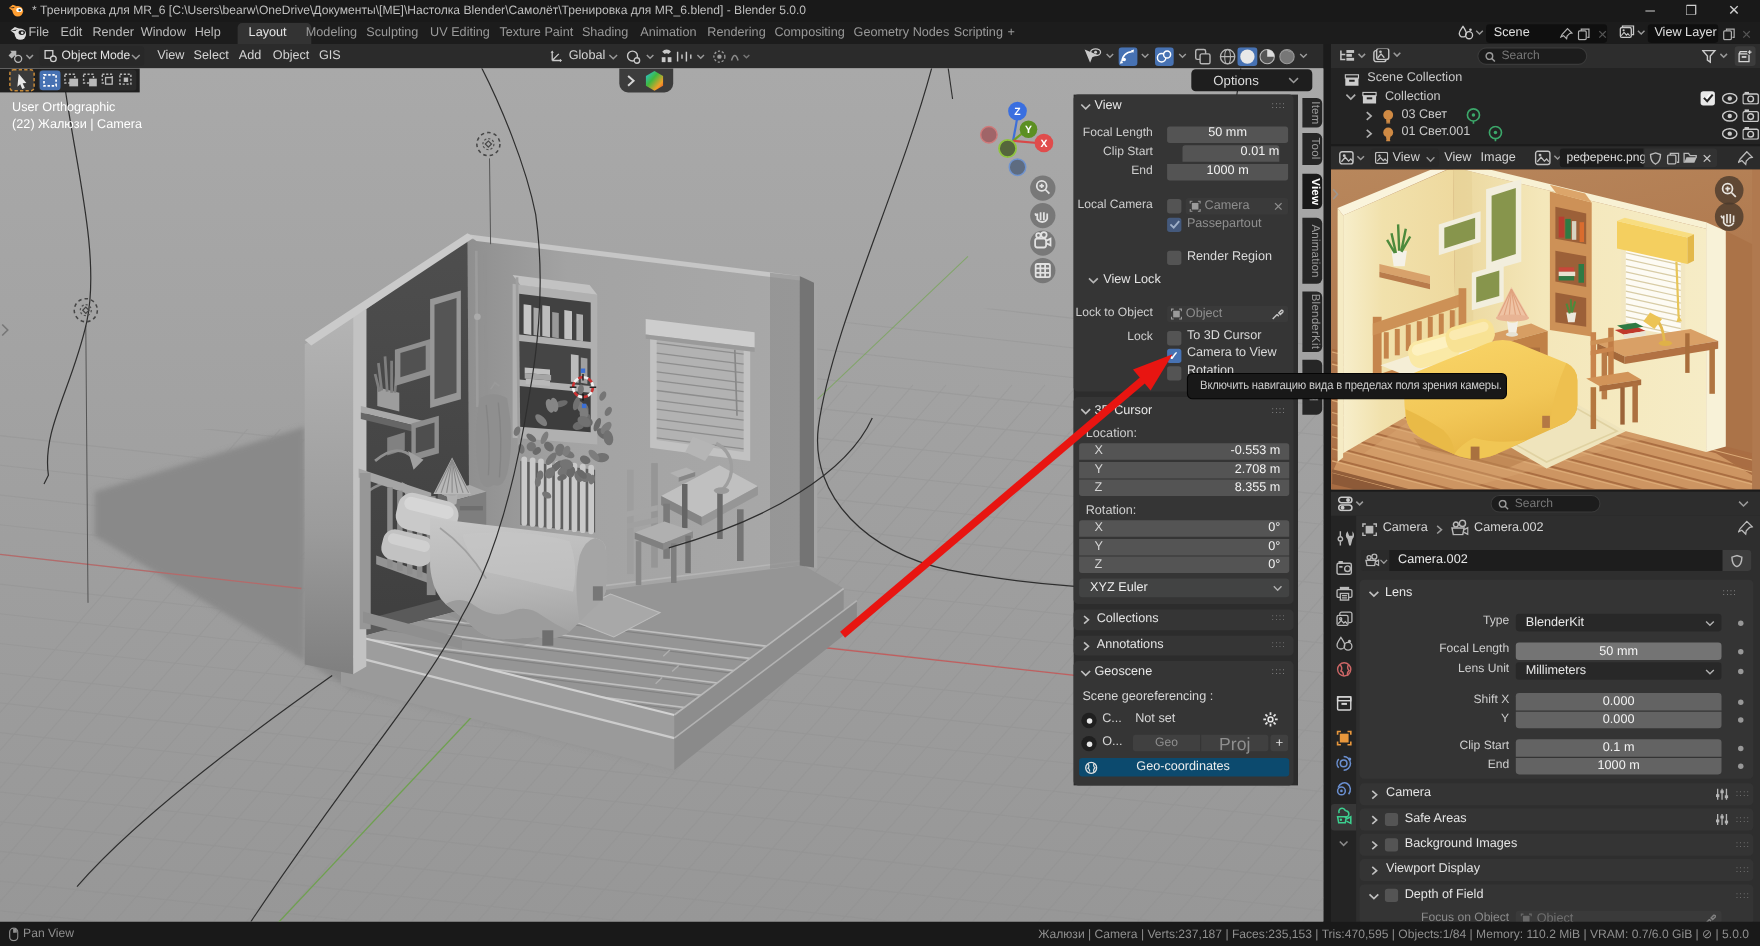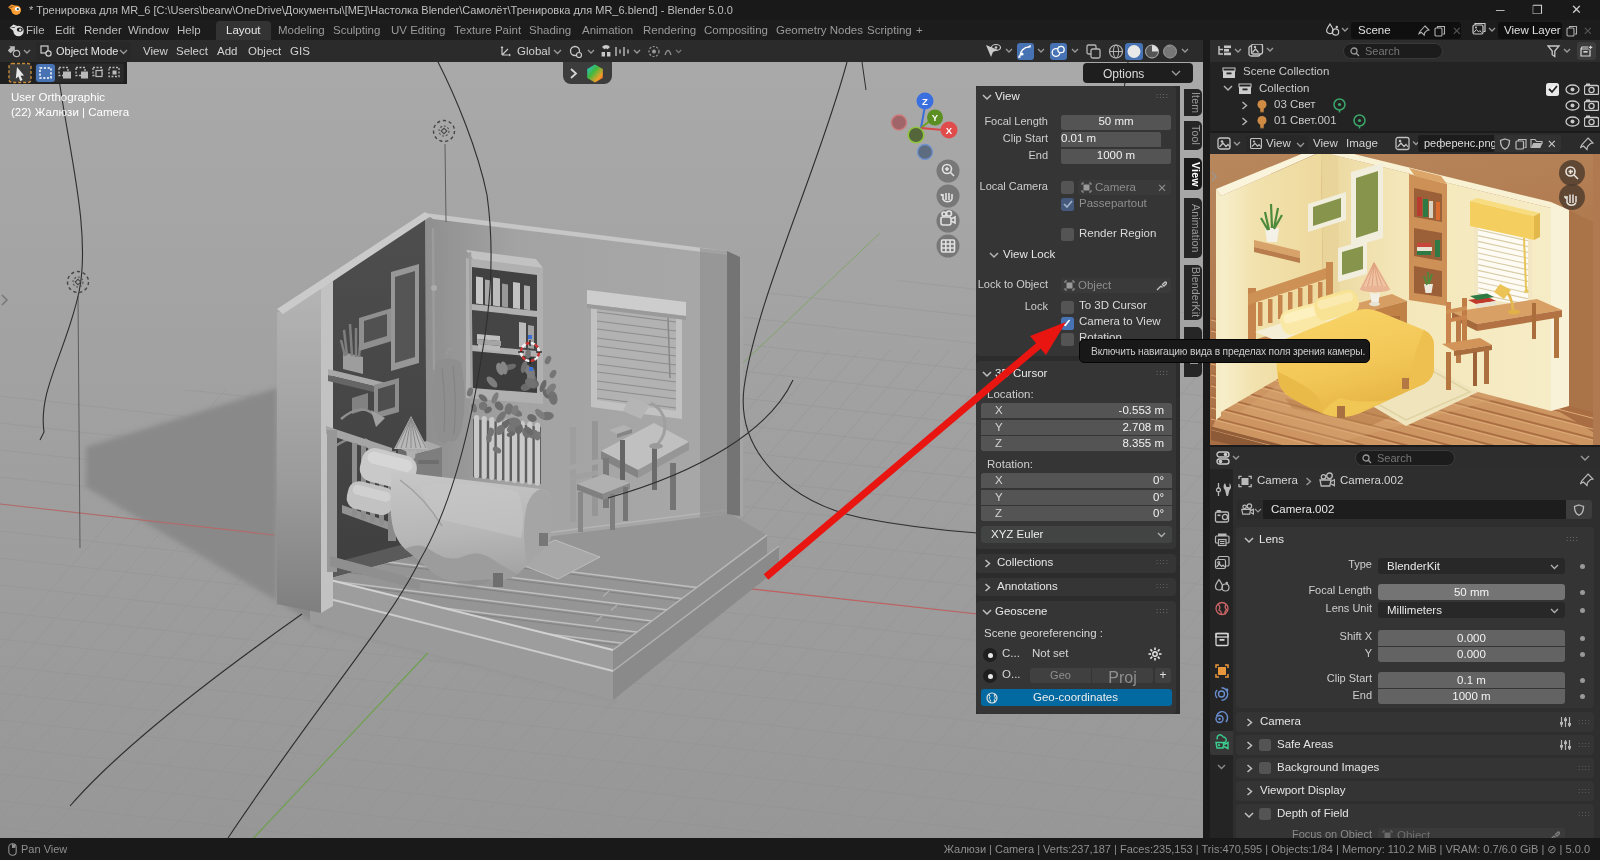--- a/index.html
+++ b/index.html
@@ -10,21 +10,21 @@
 .tx { white-space:nowrap; }
 
 
 #titlebar { left:0; top:0; width:1600px; height:20px; background:#191919; color:#bfbfbf; font-size:11px; }
 #titlebar .ttl { position:absolute; left:29px; top:4px; }
 .winbtn { position:absolute; top:0; width:13px; height:13px; color:#cfcfcf; font-size:12px; }
 
 
 #menubar { left:0; top:20px; width:1600px; height:20px; background:#1c1c1c; font-size:11.5px; color:#bdbdbd; }
 #menubar .m { position:absolute; top:4px; }
-#menubar .tab { position:absolute; top:1px; height:19px; padding:3px 10px 0 10px; color:#9a9a9a; border-radius:4px 4px 0 0; }
+#menubar .tab { position:absolute; top:1px; height:19px; padding:3px 22px 0 10px; color:#9a9a9a; border-radius:4px 4px 0 0; }
 #menubar .tab.act { background:#333333; color:#e6e6e6; }
 
 
 #vheader { left:0; top:40px; width:1203px; height:22px; background:#2b2b2b; color:#d3d3d3; font-size:11.5px; }
 #vheader .m { position:absolute; top:5px; }
 .drop { position:absolute; background:#272727; border-radius:3px; color:#e4e4e4; }
 
 
 #viewport { left:0; top:62px; width:1203px; height:776px; background:#a3a3a3; overflow:hidden; }
 
@@ -680,21 +680,21 @@
 
  <div class="pblock" style="top:0;height:270px">
   <svg class="abs" style="left:6px;top:7px" width="10" height="8" viewBox="0 0 10 8">
           <path d="M1,2 l4,4 l4,-4" stroke="#c0c0c0" stroke-width="1.5" fill="none"></path>
         </svg>
   <span class="abs tx" style="left:19px;top:4px;color:#e8e8e8">View</span>
   <span class="abs" style="left:180px;top:5px;color:#8a8a8a;font-size:8px;letter-spacing:1px">::::</span>
   <div class="plabel tx" style="right:128px;top:29px">Focal Length</div>
   <div class="pfield" style="left:85px;top:29px;width:110px;height:15px;text-align:center">50 mm</div>
   <div class="plabel tx" style="right:128px;top:46px">Clip Start</div>
-  <div class="pfield" style="left:85px;top:46px;width:100px;height:15px;text-align:left;border-radius:2.5px 2.5px 0 0">0.01 m</div>
+  <div class="pfield" style="left:99px;top:46px;width:88px;height:15px;text-align:right;border-radius:2.5px 2.5px 0 0">0.01 m</div>
   <div class="plabel tx" style="right:128px;top:63px">End</div>
   <div class="pfield" style="left:85px;top:62.5px;width:110px;height:15px;text-align:center;border-radius:0 0 2.5px 2.5px">1000 m</div>
   <div class="plabel tx" style="right:128px;top:94px">Local Camera</div>
   <div class="cbx" style="left:85px;top:95px"></div>
   <div class="abs" style="left:102px;top:94px;width:93px;height:15px;background:#3a3a3a;border-radius:2.5px">
     <svg class="abs" style="left:3px;top:2px" width="11" height="11" viewBox="0 0 11 11">
             <rect x="2.5" y="2.5" width="6" height="6" fill="#9a9a9a"></rect>
             <path d="M1,3 v-2 h2 M8,1 h2 v2 M10,8 v2 h-2 M3,10 h-2 v-2" stroke="#9a9a9a" fill="none"></path>
           </svg>
     <span class="abs" style="left:17px;top:1px;color:#8d8d8d">Camera</span>
@@ -811,21 +811,21 @@
             <line x1="2.4" y1="11.6" x2="4.2" y2="9.8"></line>
           </g>
         </svg>
   <div class="abs" style="left:7px;top:68px;width:14px;height:14px;border-radius:50%;background:#1f1f1f">
           <div class="abs" style="left:4.5px;top:4.5px;width:5px;height:5px;border-radius:50%;background:#e8e8e8"></div>
         </div>
   <span class="abs tx" style="left:26px;top:67px;color:#d6d6d6">O...</span>
   <div class="abs" style="left:54px;top:67px;width:61px;height:15px;background:#404040;border-radius:2.5px 0 0 2.5px;color:#8f8f8f;text-align:center;font-size:11px;padding-top:1px">Geo</div>
   <div class="abs" style="left:116px;top:67px;width:61px;height:15px;background:#404040;border-radius:0 2.5px 2.5px 0;color:#8f8f8f;text-align:center;font-size:16px;padding-top:1px">Proj</div>
   <div class="abs" style="left:179px;top:67px;width:16px;height:15px;background:#404040;border-radius:2.5px;color:#e0e0e0;text-align:center;font-size:12px;line-height:14px">+</div>
-  <div class="abs" style="left:5px;top:88px;width:191px;height:17px;background:#0369a1;border-radius:3px">
+  <div class="abs" style="left:5px;top:88px;width:191px;height:17px;background:#0c4a6e;border-radius:3px">
    <svg class="abs" style="left:5px;top:2.5px" width="12" height="12" viewBox="0 0 12 12">
             <circle cx="6" cy="6" r="5" fill="none" stroke="#e2e2e2" stroke-width="1.2"></circle>
             <path d="M3,2.5 q2,2 0,4 q2,1 1.5,3 M8.5,2 q-1,2.5 1,4 q-2,1.5 -1,4" stroke="#e2e2e2" stroke-width="1" fill="none"></path>
           </svg>
    <span class="abs tx" style="left:52px;top:1.5px;color:#ececec">Geo-coordinates</span>
   </div>
  </div>
 </div>
 
 <div class="vtab" style="top:89px;height:27px">Item</div>

